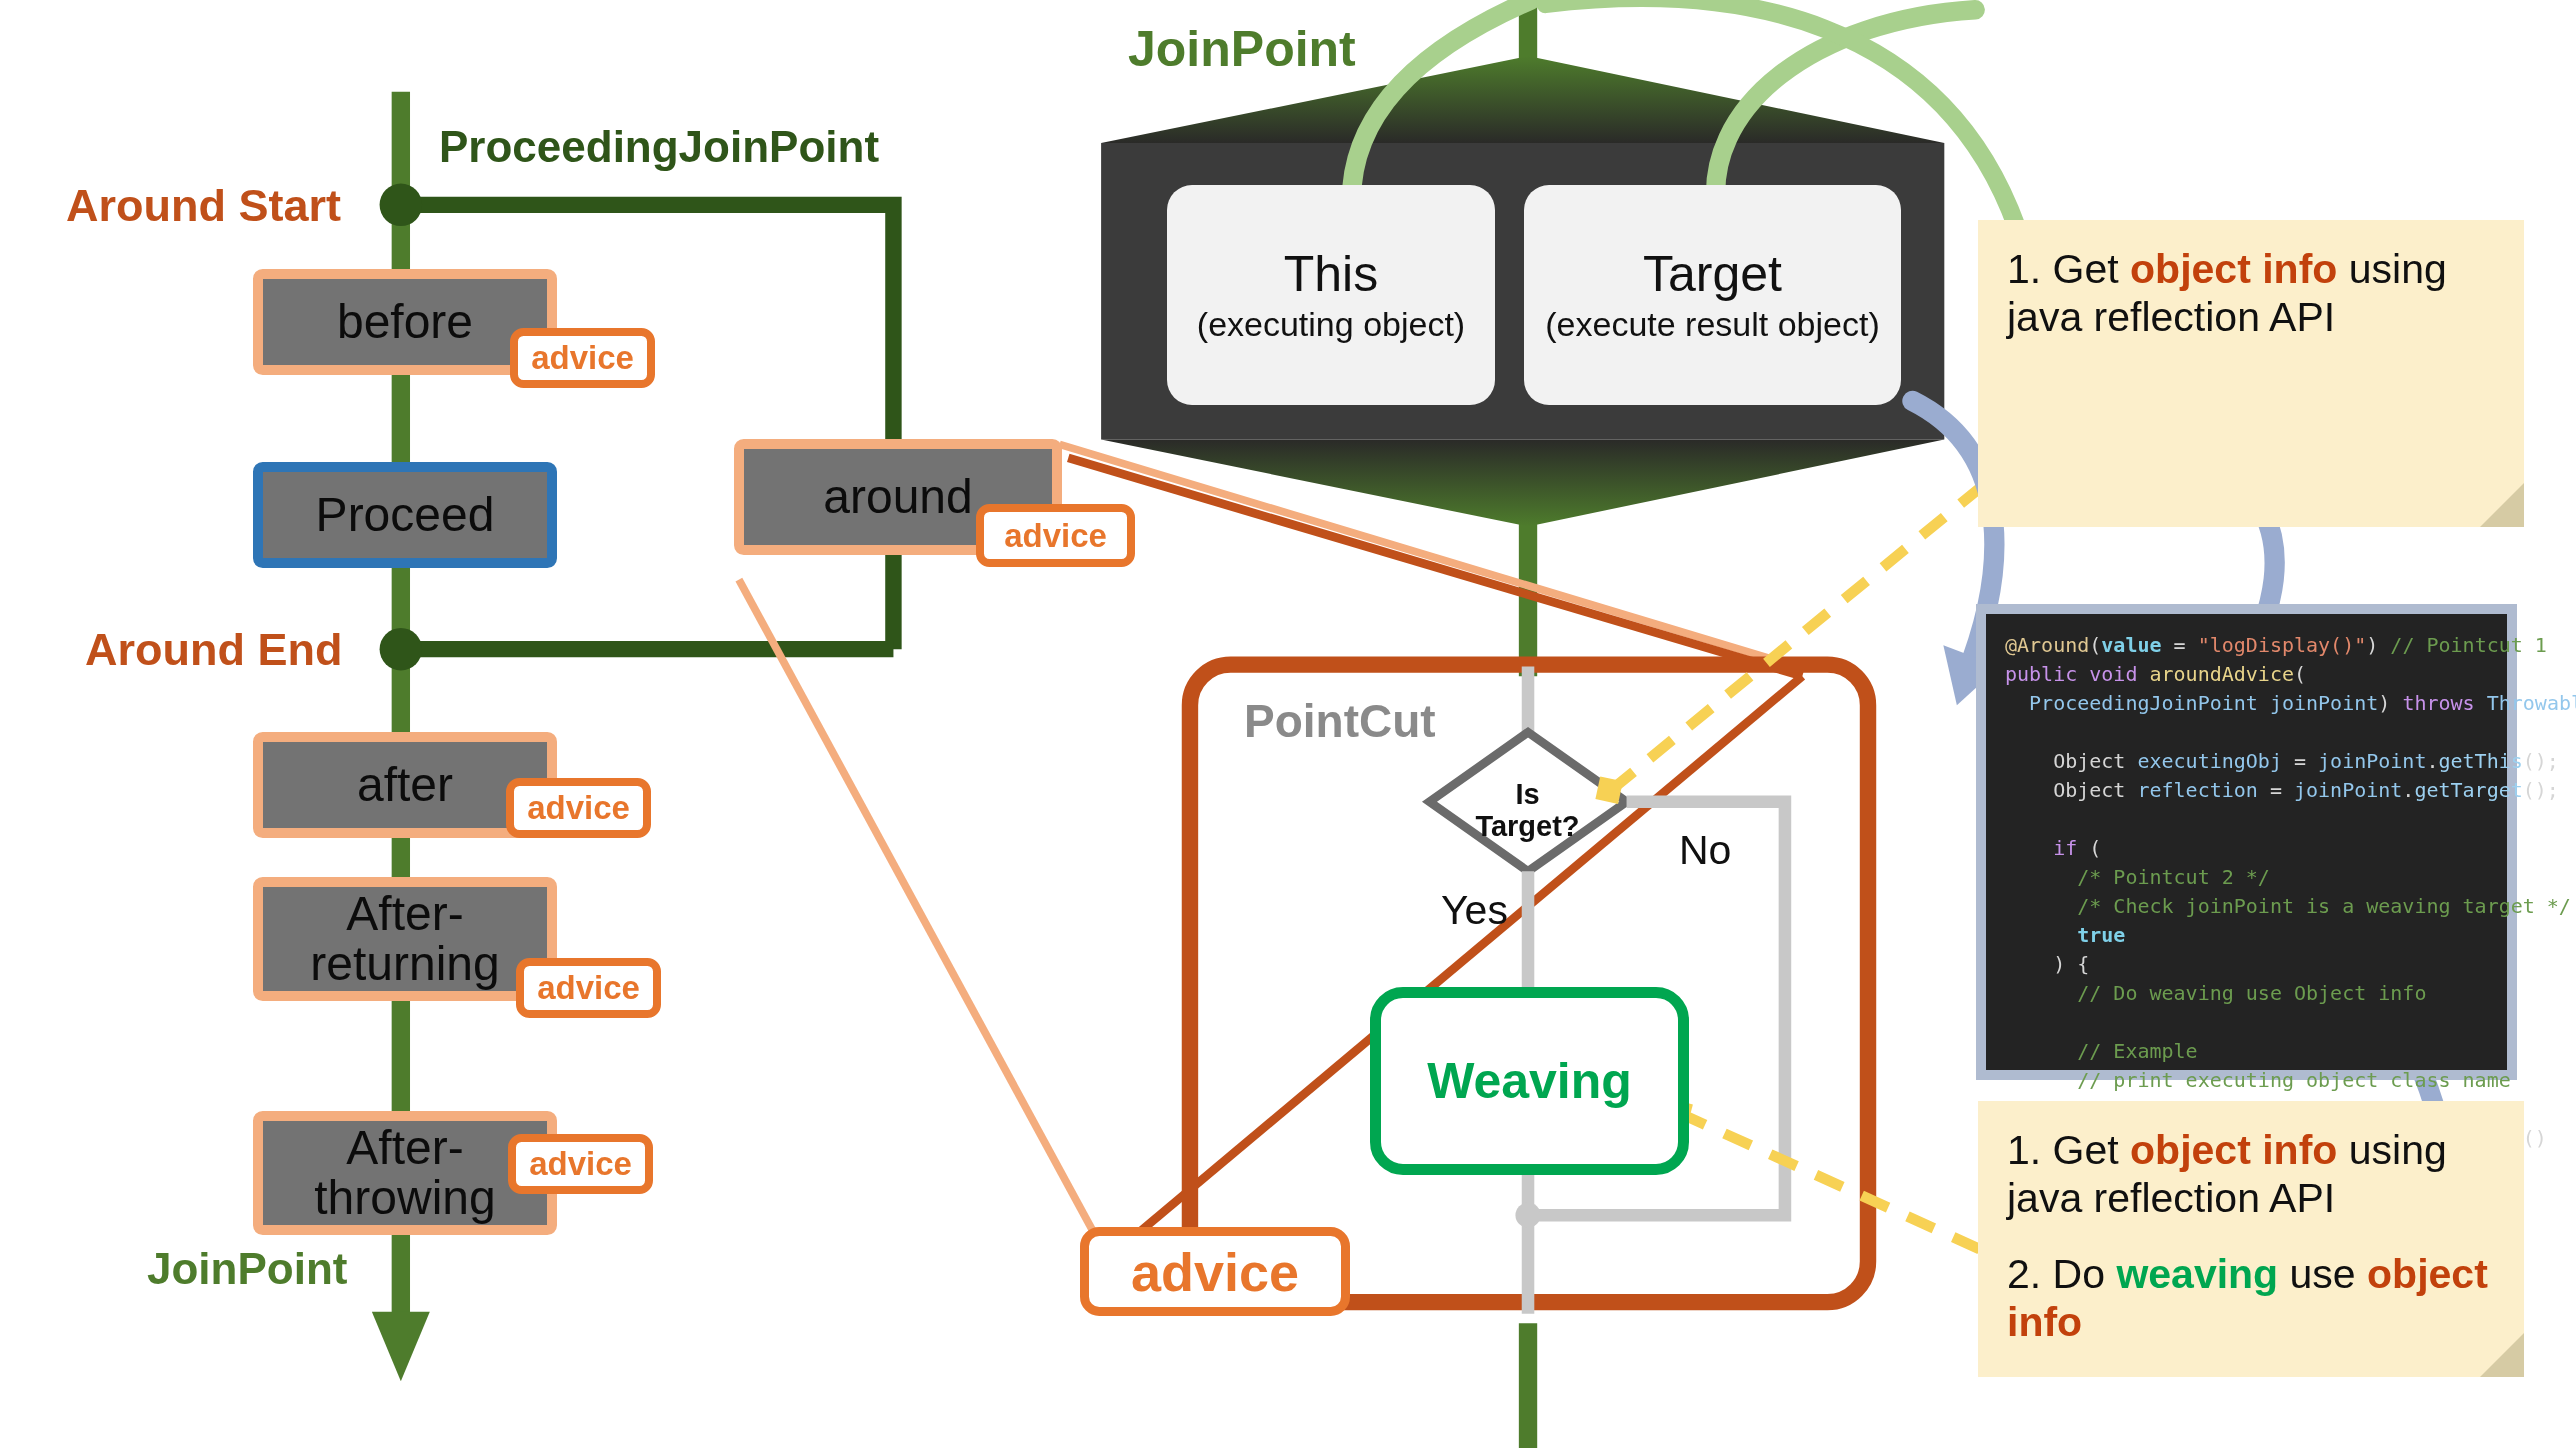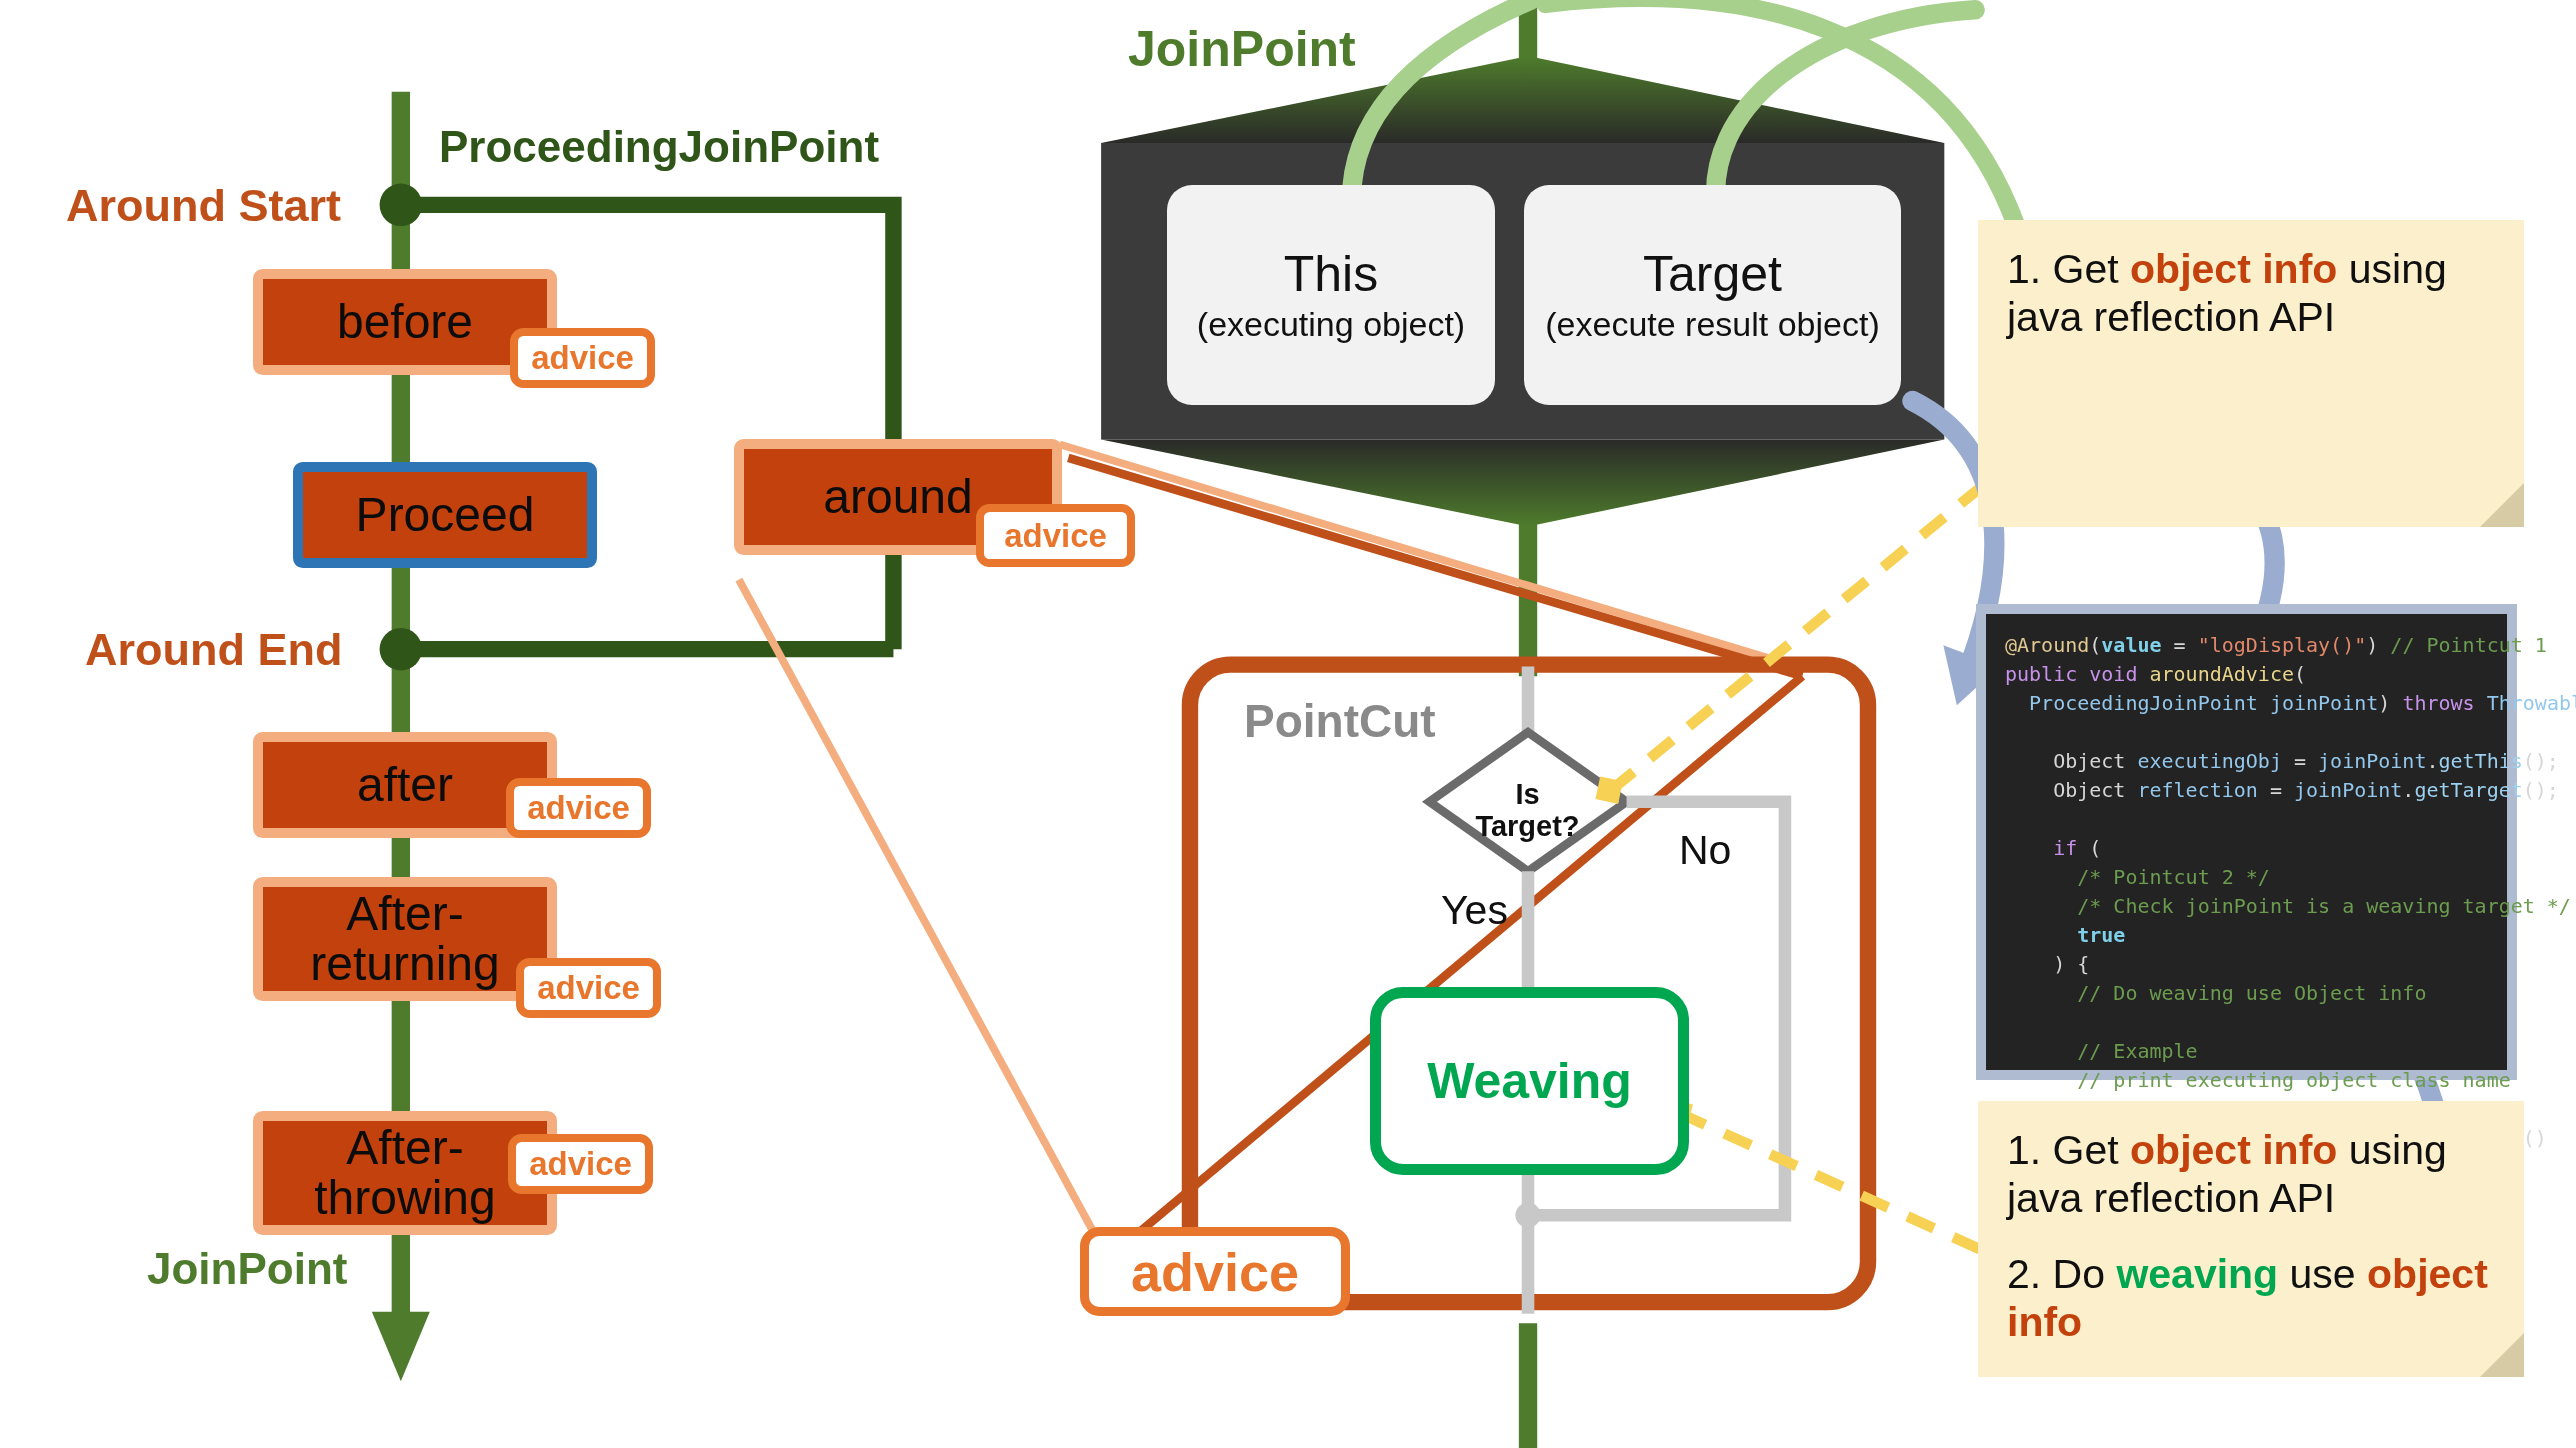--- a/index.html
+++ b/index.html
@@ -10,24 +10,24 @@
   
   .lbl{position:absolute;white-space:nowrap;line-height:1.05;}
   .lbl-around-start,.lbl-around-end{color:#C0501A;font-weight:bold;font-size:45px;}
   .lbl-pjp{color:#2F5519;font-weight:bold;font-size:44px;}
   .lbl-joinpoint{color:#4E7C2C;font-weight:bold;font-size:44px;}
   .lbl-joinpoint-top{color:#4E7C2C;font-weight:bold;font-size:50px;}
   .lbl-pointcut{color:#8A8A8A;font-weight:bold;font-size:46px;}
   .lbl-yesno{color:#101010;font-size:41px;font-weight:normal;}
 
   
-  .stepbox{position:absolute;border:10.6px solid #F4AD7E;background:#c2410c;border-radius:9.7px;
+  .stepbox{position:absolute;border:10.6px solid #F4AD7E;background:#737373;border-radius:9.7px;
            display:flex;align-items:center;justify-content:center;box-sizing:border-box;}
   .stepbox .txt{font-size:48px;color:#0c0c0c;text-align:center;line-height:1.05;}
-  .stepbox.proceed{border-color:#2E75B6;margin-left:40px;}
+  .stepbox.proceed{border-color:#2E75B6;}
 
   
   .advicetag{position:absolute;border:8.7px solid #E8762C;background:#ffffff;border-radius:13.5px;
              display:flex;align-items:center;justify-content:center;box-sizing:border-box;}
   .advicetag .txt{color:#E8762C;font-weight:bold;font-size:33px;}
   .advicetag.big{border-width:9.7px;border-radius:19.3px;}
   .advicetag.big .txt{font-size:54px;}
   .objbox{position:absolute;background:#F2F2F2;border-radius:25px;
           display:flex;flex-direction:column;align-items:center;justify-content:center;box-sizing:border-box;}
   .objbox .nm{font-size:50px;color:#111;line-height:1.1;}

